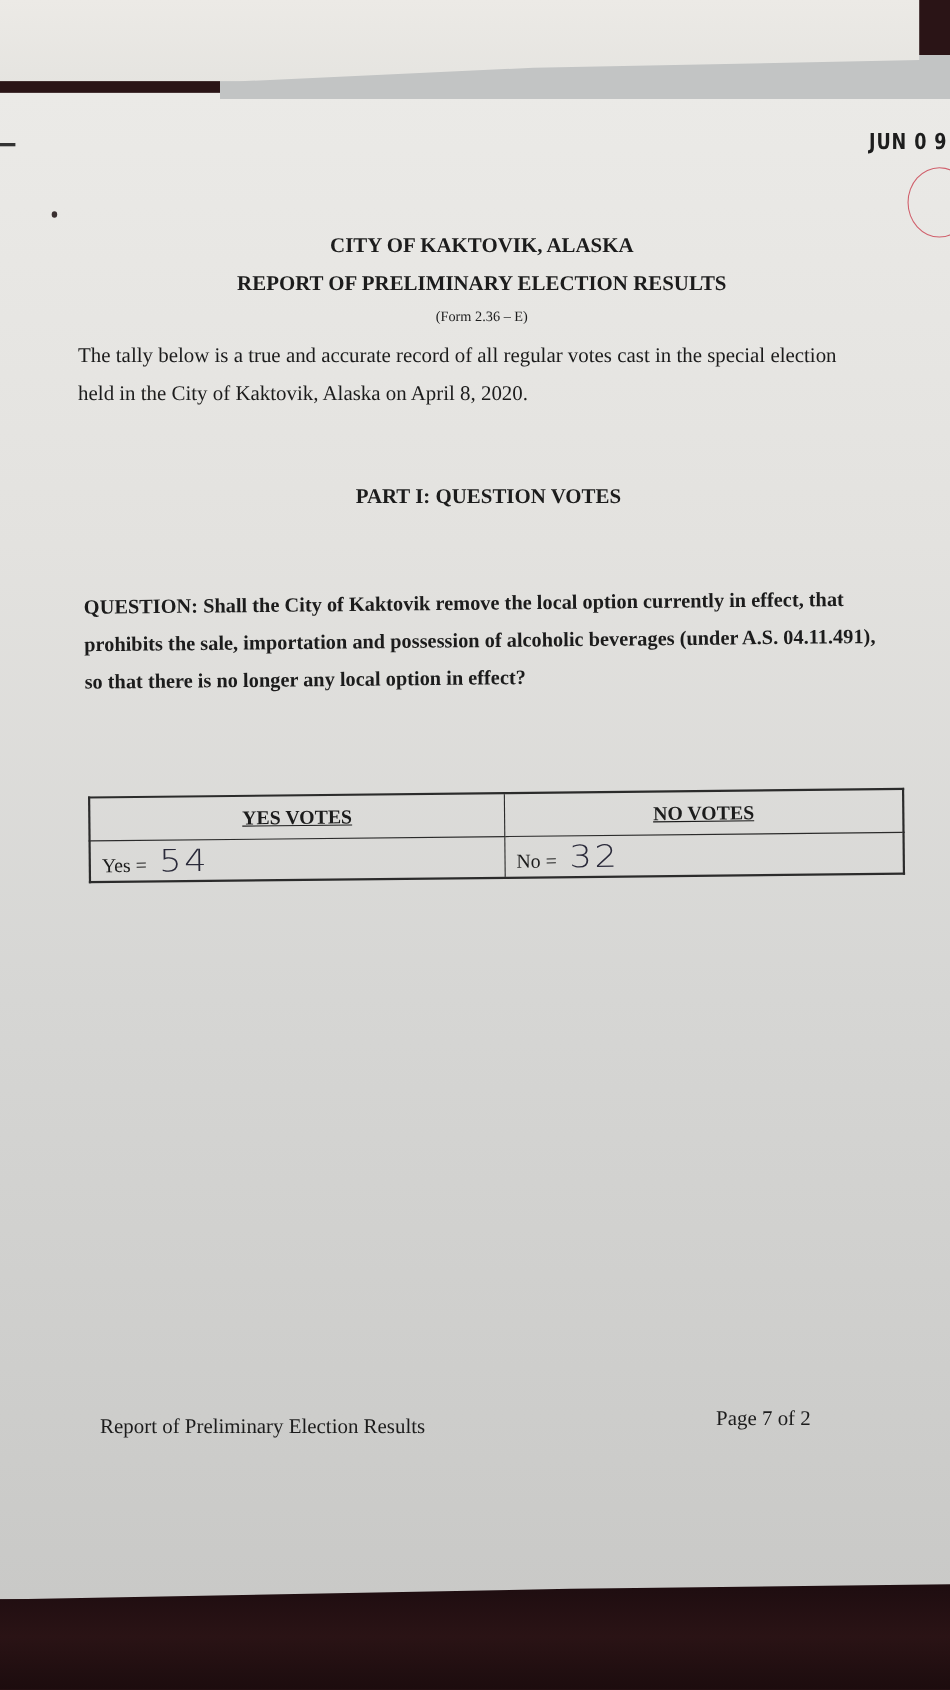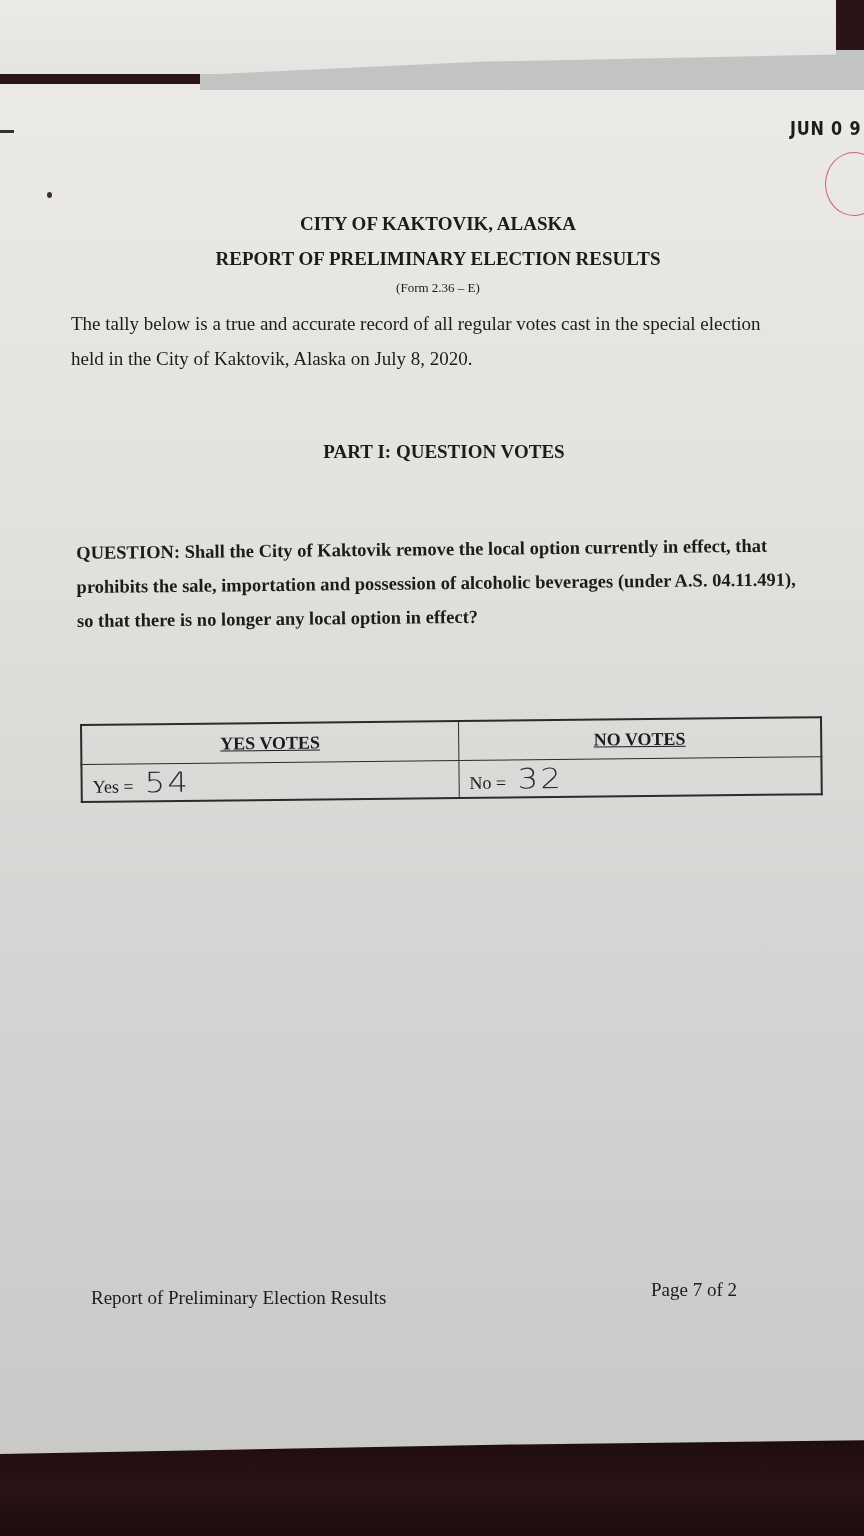--- a/index.html
+++ b/index.html
@@ -88,21 +88,21 @@
 <div class="dot-mark"></div>
 
 <div class="stamp-date">JUN 0 9</div>
 <div class="stamp-circle"></div>
 <div class="stamp-text">POS</div>
 
 <div class="content">
   <div class="title1">CITY OF KAKTOVIK, ALASKA</div>
   <div class="title2">REPORT OF PRELIMINARY ELECTION RESULTS</div>
   <div class="form-id">(Form 2.36 – E)</div>
-  <div class="intro">The tally below is a true and accurate record of all regular votes cast in the special election held in the City of Kaktovik, Alaska on July 8, 2020.</div>
+  <div class="intro">The tally below is a true and accurate record of all regular votes cast in the special election held in the City of Kaktovik, Alaska on April 8, 2020.</div>
   <div class="part-title">PART I:  QUESTION VOTES</div>
   <div class="question">QUESTION: Shall the City of Kaktovik remove the local option currently in effect, that prohibits the sale, importation and possession of alcoholic beverages (under A.S. 04.11.491), so that there is no longer any local option in effect?</div>
 
   <div class="results-table">
     <table>
       <tbody>
           <tr>
         <td class="hdr">YES VOTES</td>
         <td class="hdr">NO VOTES</td>
       </tr>

